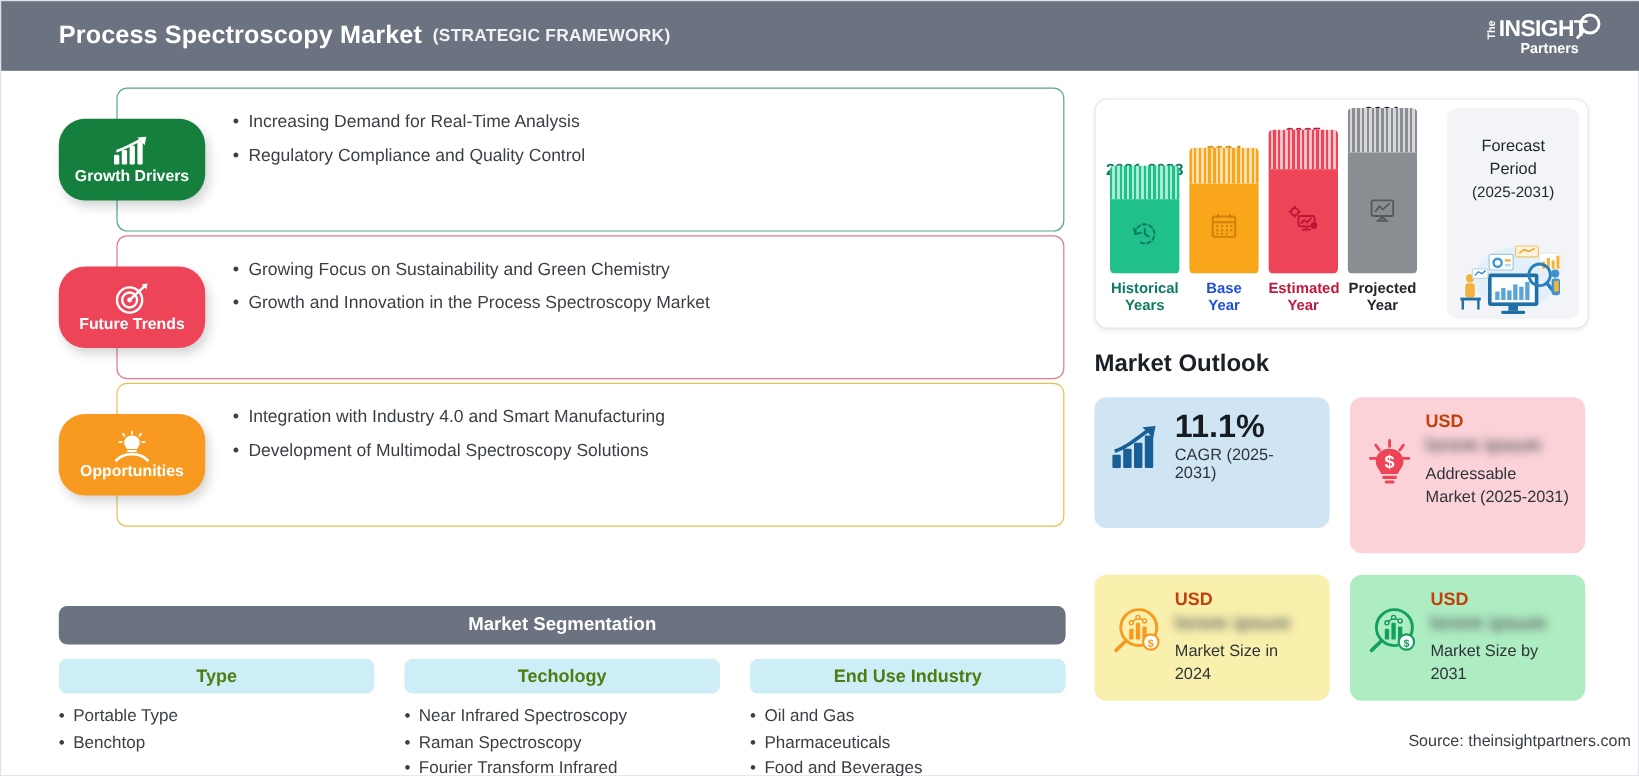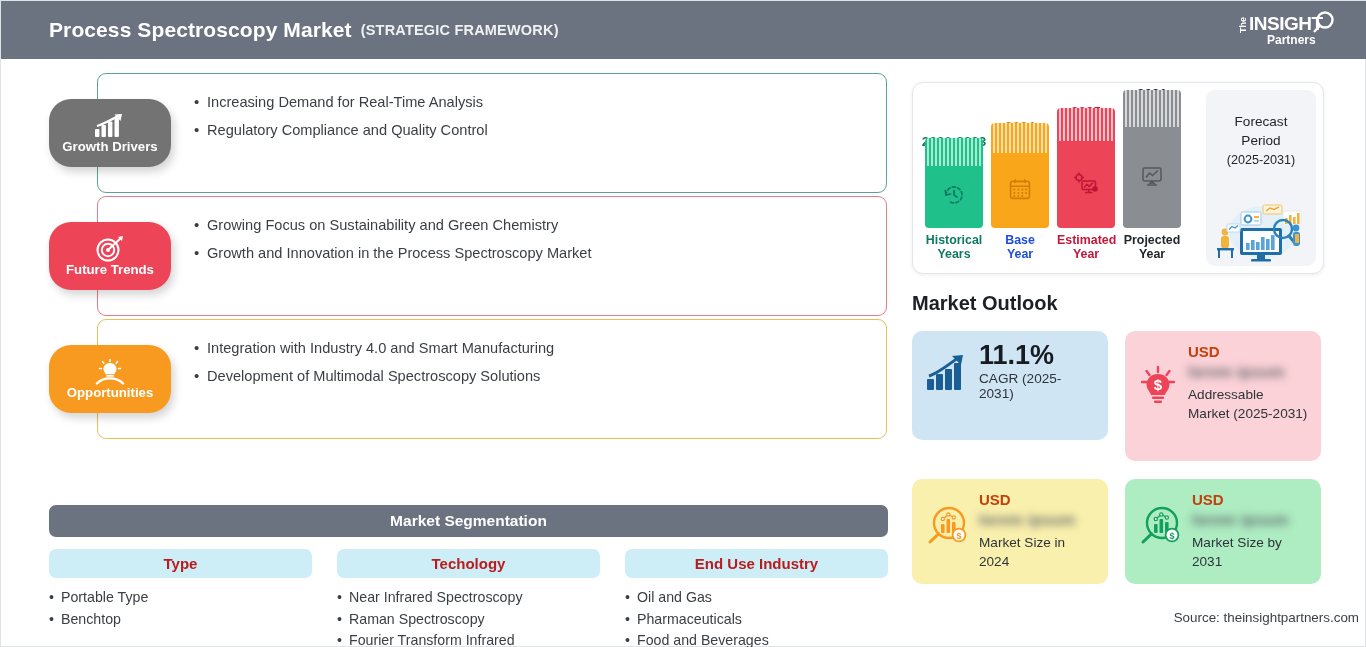--- a/index.html
+++ b/index.html
@@ -40,38 +40,38 @@
   .bullets li::before {
     content:"•"; position:absolute; left:0; top:0; font-size:15px; color:#3a3f45;
   }
 
   .badge {
     position:absolute; width:122px; height:68px; border-radius:22px;
     display:flex; flex-direction:column; align-items:center; justify-content:center;
     box-shadow:3px 5px 9px rgba(0,0,0,.17); z-index:4;
   }
   .badge-label { color:#fff; font-size:13.2px; font-weight:bold; margin-top:1px; line-height:14px;}
-  .badge.green  { background:#737373; }
+  .badge.green  { background:#15803d; }
   .badge.red    { background:#ee4458; }
   .badge.orange { background:#f79a1f; }
   .badge svg { display:block; }
 
   
   .segbar {
     position:absolute; left:48px; top:446px; width:839px; height:32px;
     background:#6b7280; border-radius:7px; color:#fff;
     display:flex; align-items:center; justify-content:center;
     font-size:15.5px; font-weight:bold;
   }
   .segcols { position:absolute; left:48px; top:490px; width:839px; display:flex; gap:25px; }
   .segcol { width:263px; }
   .seghead {
     background:#cdeef7; border-radius:7px; height:29px;
     display:flex; align-items:center; justify-content:center;
-    font-size:15px; font-weight:bold; color:#b91c1c;
+    font-size:15px; font-weight:bold; color:#4d7c0f;
   }
   .seglist { margin-top:9px; }
   .seglist li {
     list-style:none; position:relative; padding-left:12px;
     font-size:14.2px; line-height:20.5px; color:#3a3f45; margin-bottom:1px;
   }
   .seglist li::before { content:"•"; position:absolute; left:0; top:0; }
 
   
   .right { position:absolute; left:905px; top:58px; width:461px; height:589px; }

